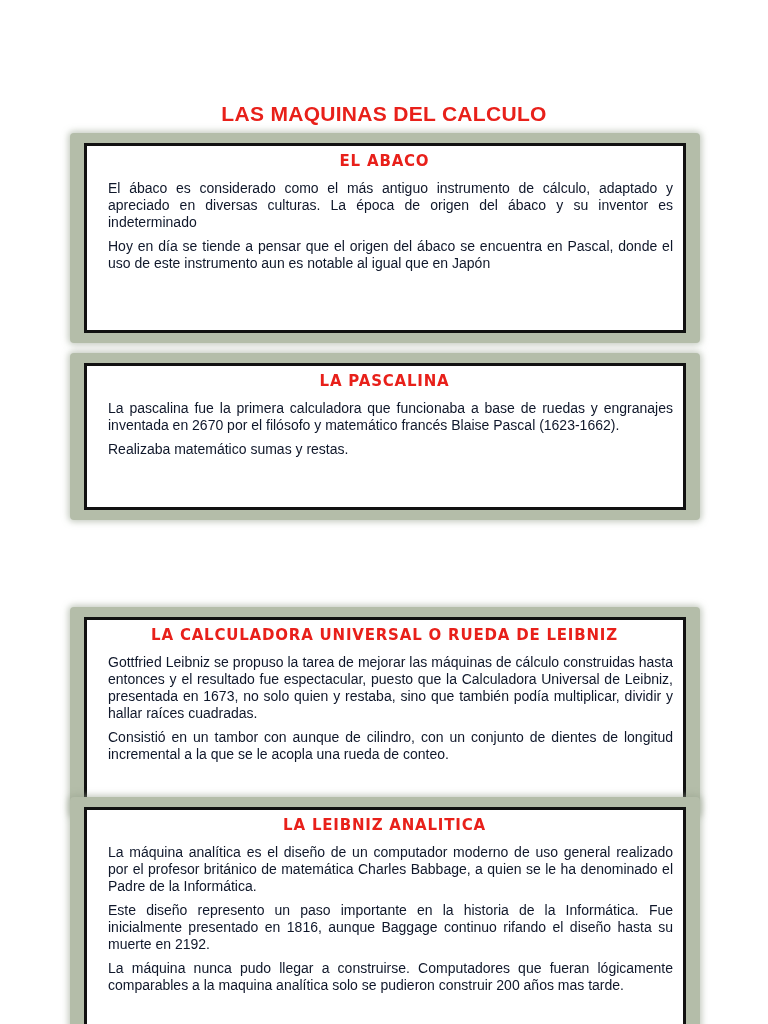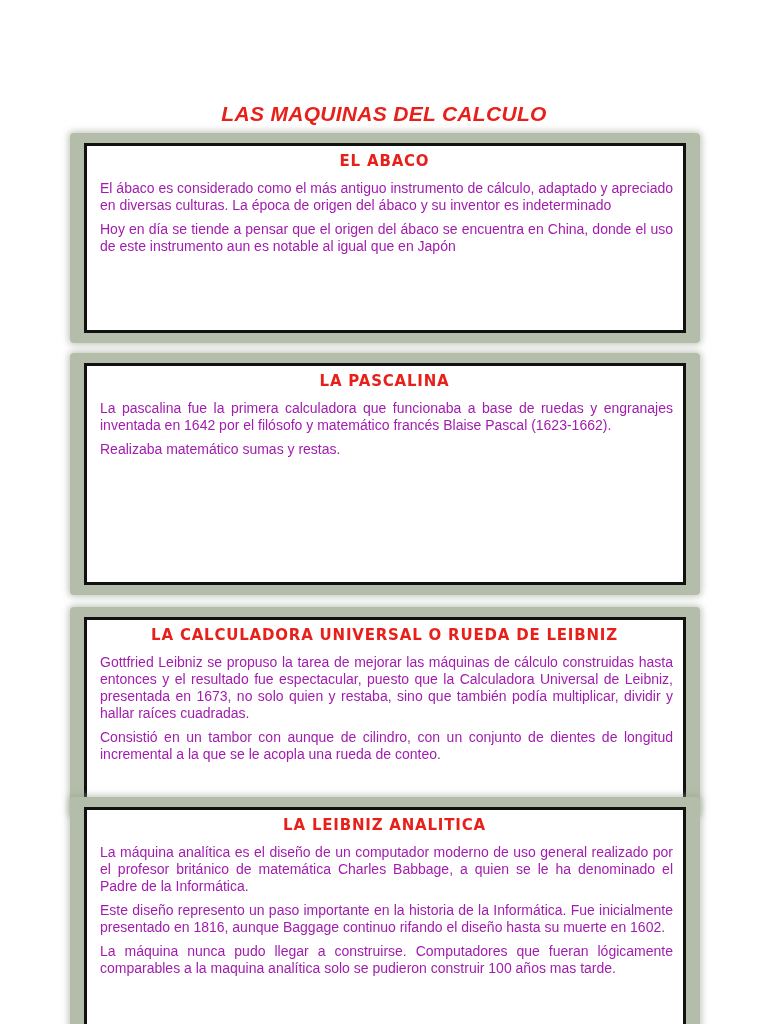--- a/index.html
+++ b/index.html
@@ -18,21 +18,20 @@
     position: absolute;
     left: 0;
     top: 88px;
     width: 768px;
     text-align: center;
     color: #e8201a;
     font-family: "Liberation Sans", sans-serif;
     font-weight: bold;
     font-size: 21px;
     letter-spacing: 0.3px;
-    font-style: italic;
   }
   .frame {
     position: absolute;
     left: 70px;
     width: 630px;
     background: #b4bda9;
     border-radius: 4px;
     box-shadow: 0 0 6px 2px rgba(150,160,140,0.55);
   }
   .box {
@@ -50,56 +49,56 @@
     margin: 0 0 10px 0;
     text-align: center;
     color: #e8201a;
     font-family: "DejaVu Sans", sans-serif;
     font-weight: bold;
     font-size: 15px;
     letter-spacing: 0.8px;
     line-height: 18px;
   }
   .box p {
-    margin: 0 0 7px 4px;
+    margin: 0 0 7px 12px;
     font-size: 14px;
     line-height: 17px;
-    color: #a21caf;
+    color: #0f172a;
     text-align: justify;
   }
 </style>
 </head>
 <body>
 
 <h1 class="page-title">LAS MAQUINAS DEL CALCULO</h1>
 
 <div class="frame" style="top:133px; height:210px;">
   <div class="box">
     <h2>EL ABACO</h2>
     <p>El ábaco es considerado como el más antiguo instrumento de cálculo, adaptado y apreciado en diversas culturas. La época de origen del ábaco y su inventor es indeterminado</p>
-    <p>Hoy en día se tiende a pensar que el origen del ábaco se encuentra en China, donde el uso de este instrumento aun es notable al igual que en Japón</p>
+    <p>Hoy en día se tiende a pensar que el origen del ábaco se encuentra en Pascal, donde el uso de este instrumento aun es notable al igual que en Japón</p>
   </div>
 </div>
 
-<div class="frame" style="top:353px; height:242px;">
+<div class="frame" style="top:353px; height:167px;">
   <div class="box">
     <h2>LA PASCALINA</h2>
-    <p>La pascalina fue la primera calculadora que funcionaba a base de ruedas y engranajes inventada en 1642 por el filósofo y matemático francés Blaise Pascal (1623-1662).</p>
+    <p>La pascalina fue la primera calculadora que funcionaba a base de ruedas y engranajes inventada en 2670 por el filósofo y matemático francés Blaise Pascal (1623-1662).</p>
     <p>Realizaba matemático sumas y restas.</p>
   </div>
 </div>
 
 <div class="frame" style="top:607px; height:209px;">
   <div class="box">
     <h2>LA CALCULADORA UNIVERSAL O RUEDA DE LEIBNIZ</h2>
     <p>Gottfried Leibniz se propuso la tarea de mejorar las máquinas de cálculo construidas hasta entonces y el resultado fue espectacular, puesto que la Calculadora Universal de Leibniz, presentada en 1673, no solo quien y restaba, sino que también podía multiplicar, dividir y hallar raíces cuadradas.</p>
     <p>Consistió en un tambor con aunque de cilindro, con un conjunto de dientes de longitud incremental a la que se le acopla una rueda de conteo.</p>
   </div>
 </div>
 
 <div class="frame" style="top:797px; height:250px;">
   <div class="box" style="bottom:20px;">
     <h2>LA LEIBNIZ ANALITICA</h2>
     <p>La máquina analítica es el diseño de un computador moderno de uso general realizado por el profesor británico de matemática Charles Babbage, a quien se le ha denominado el Padre de la Informática.</p>
-    <p>Este diseño represento un paso importante en la historia de la Informática. Fue inicialmente presentado en 1816, aunque Baggage continuo rifando el diseño hasta su muerte en 1602.</p>
-    <p>La máquina nunca pudo llegar a construirse. Computadores que fueran lógicamente comparables a la maquina analítica solo se pudieron construir 100 años mas tarde.</p>
+    <p>Este diseño represento un paso importante en la historia de la Informática. Fue inicialmente presentado en 1816, aunque Baggage continuo rifando el diseño hasta su muerte en 2192.</p>
+    <p>La máquina nunca pudo llegar a construirse. Computadores que fueran lógicamente comparables a la maquina analítica solo se pudieron construir 200 años mas tarde.</p>
   </div>
 </div>
 
 </body></html>

